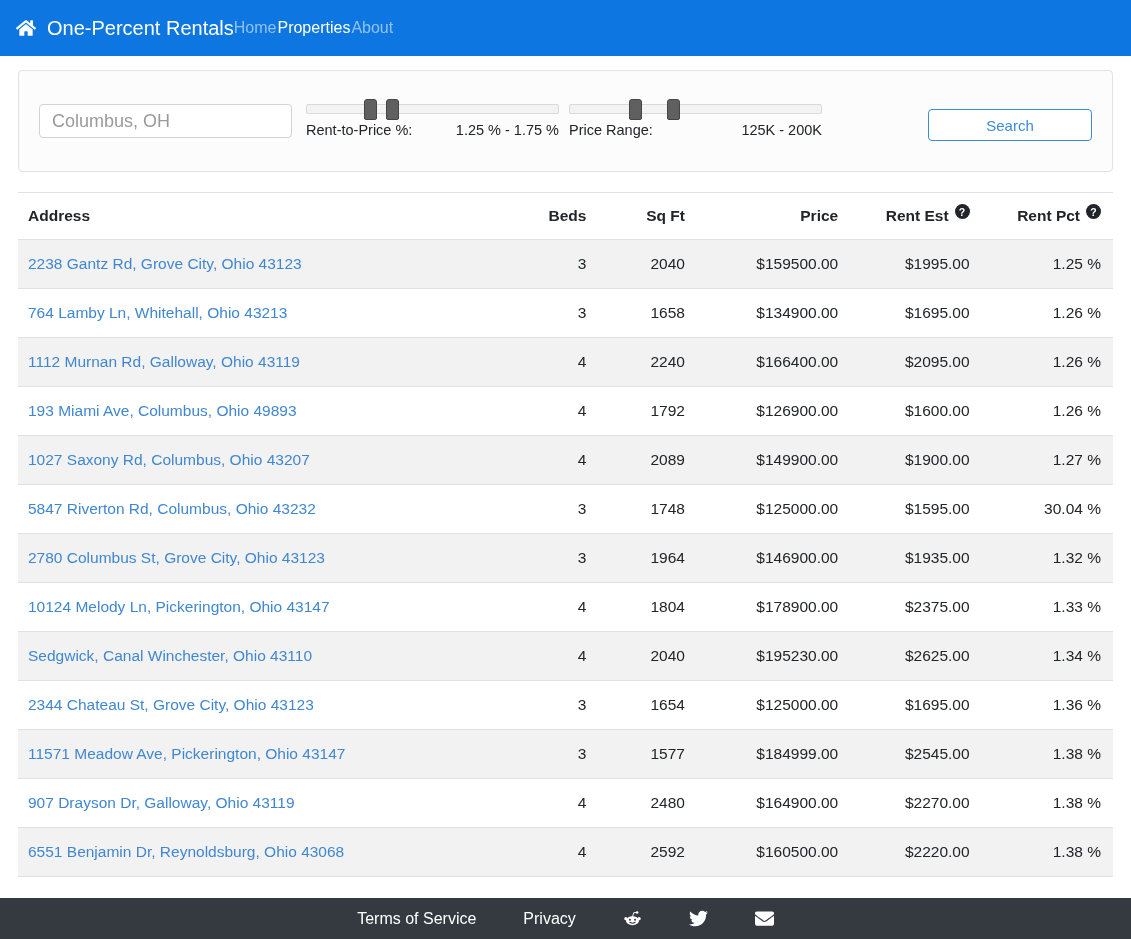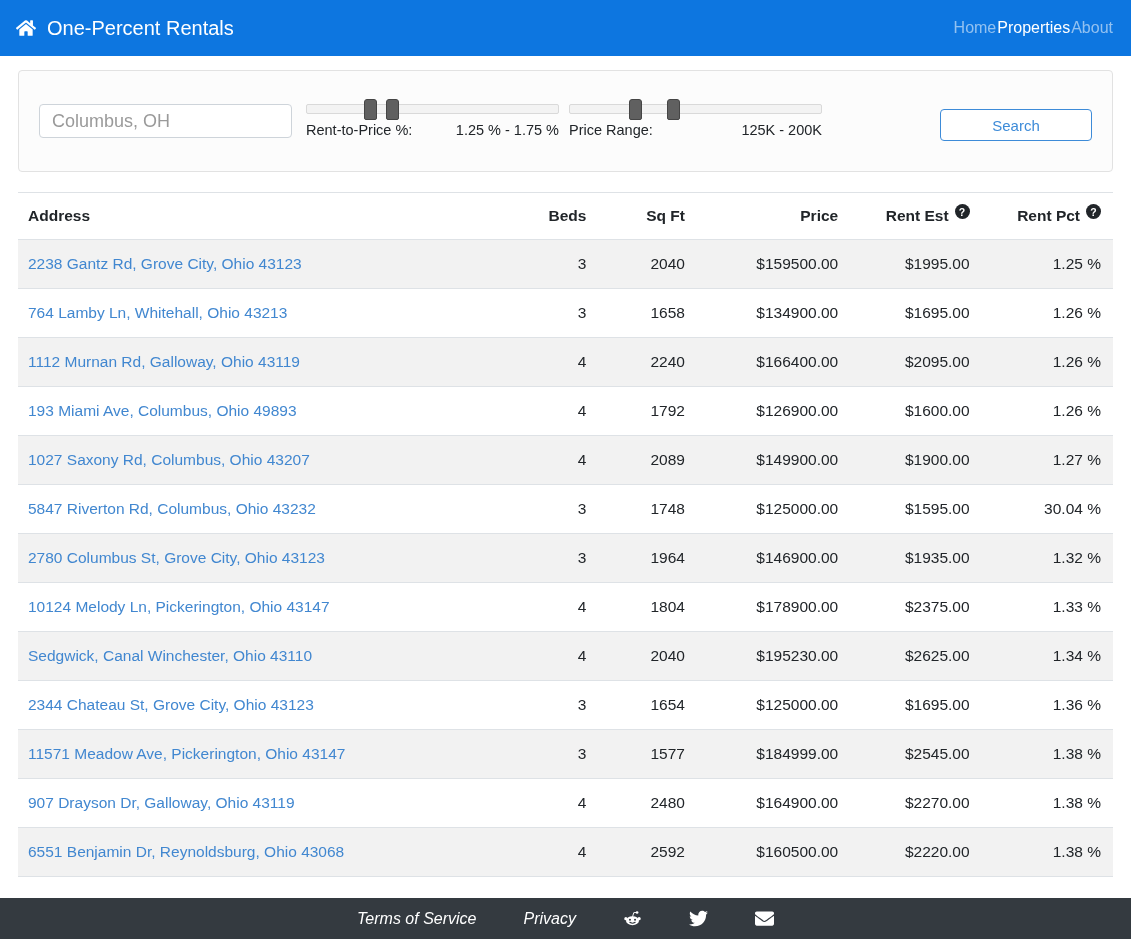--- a/index.html
+++ b/index.html
@@ -1,52 +1,52 @@
 <!DOCTYPE html>
 <html><head>
 <meta charset="utf-8">
 <style>
   * { margin:0; padding:0; box-sizing:border-box; }
   html,body { background:#fff; font-family:"Liberation Sans","DejaVu Sans",sans-serif; color:#212529; }
   body { min-height:939px; display:flex; flex-direction:column; }
 
   
-  .navbar { height:56px; background:#0d76e0; display:flex; align-items:center; justify-content:space-between; padding:0 16px; flex:0 0 auto; }
+  .navbar { height:56px; background:#0d76e0; display:flex; align-items:center; justify-content:flex-start; padding:0 16px; flex:0 0 auto; }
   .brand { display:flex; align-items:center; gap:11px; color:#fff; font-size:20px; text-decoration:none; }
   .brand svg { display:block; }
   .nav-links { display:flex; align-items:center; gap:1px; padding-right:2px; }
   .nav-link { color:rgba(255,255,255,.55); font-size:16px; text-decoration:none; }
   .nav-link.active { color:#fff; }
 
   
   main { flex:1 1 auto; padding:0 18px; }
 
   
   .search-panel { margin-top:14px; border:1px solid #e2e2e2; background:#fcfcfc; border-radius:4px; padding:30px 20px; display:flex; align-items:center; }
   .location-input { width:253px; height:34px; border:1px solid #ced4da; border-radius:4px; padding:6px 12px; font-size:18px; color:#495057; background:#fff; font-family:inherit; }
   .location-input::placeholder { color:#9a9a9a; }
   .slider-group { width:253px; margin-left:14px; }
   .slider-group + .slider-group { margin-left:10px; }
   .slider-track { position:relative; height:10px; background:#f3f3f3; border:1px solid #d9d9d9; border-radius:2px; }
   .slider-handle { position:absolute; top:-6px; width:13px; height:21px; background:#606060; border:1px solid #454545; border-radius:3px 3px 2px 2px; cursor:pointer; }
   .slider-meta { display:flex; justify-content:space-between; margin-top:8px; font-size:14.5px; color:#212529; }
-  .search-btn { margin-left:auto; width:152px; height:32px; background:#fff; border:1px solid #3d8bd8; color:#3d8bd8; border-radius:4px; font-size:15px; font-family:inherit; cursor:pointer;margin-top:8px; }
+  .search-btn { margin-left:auto; width:164px; height:32px; background:#fff; border:1px solid #3d8bd8; color:#3d8bd8; border-radius:4px; font-size:15px; font-family:inherit; cursor:pointer;margin-top:8px; }
 
   
   table.properties { width:100%; border-collapse:collapse; margin-top:20px; font-size:15.5px; }
   table.properties th { font-weight:700; text-align:right; padding:14px 12px; border-top:1px solid #dee2e6; white-space:nowrap; }
   table.properties td { text-align:right; padding:15px 12px; border-top:1px solid #dee2e6; }
   table.properties th.col-address, table.properties td.col-address { text-align:left; padding-left:10px; }
   tbody tr:nth-child(odd) { background:#f2f2f2; }
   tbody tr:last-child td { border-bottom:1px solid #dee2e6; }
   a.addr-link { color:#4187d0; text-decoration:none; }
   .qicon { display:inline-flex; align-items:center; justify-content:center; width:15px; height:15px; border-radius:50%; background:#212529; color:#fff; font-size:10.5px; font-weight:700; margin-left:6px; vertical-align:text-top; position:relative; top:-3px; cursor:pointer; }
 
   
-  footer { margin-top:20px; flex:0 0 auto; height:41px; background:#343a40; display:flex; align-items:center; justify-content:center; gap:47px;font-style:italic; }
+  footer { margin-top:20px; flex:0 0 auto; height:41px; background:#343a40; display:flex; align-items:center; justify-content:center; gap:47px; }
   footer a.footer-link { color:#fff; font-size:16px; text-decoration:none; }
   footer a.footer-icon { display:inline-flex; align-items:center; }
 </style>
 </head>
 <body>
 
 <nav class="navbar">
   <a href="#" class="brand">
     <span>
       <svg width="20" height="18" viewBox="0 0 576 512" fill="#fff">

